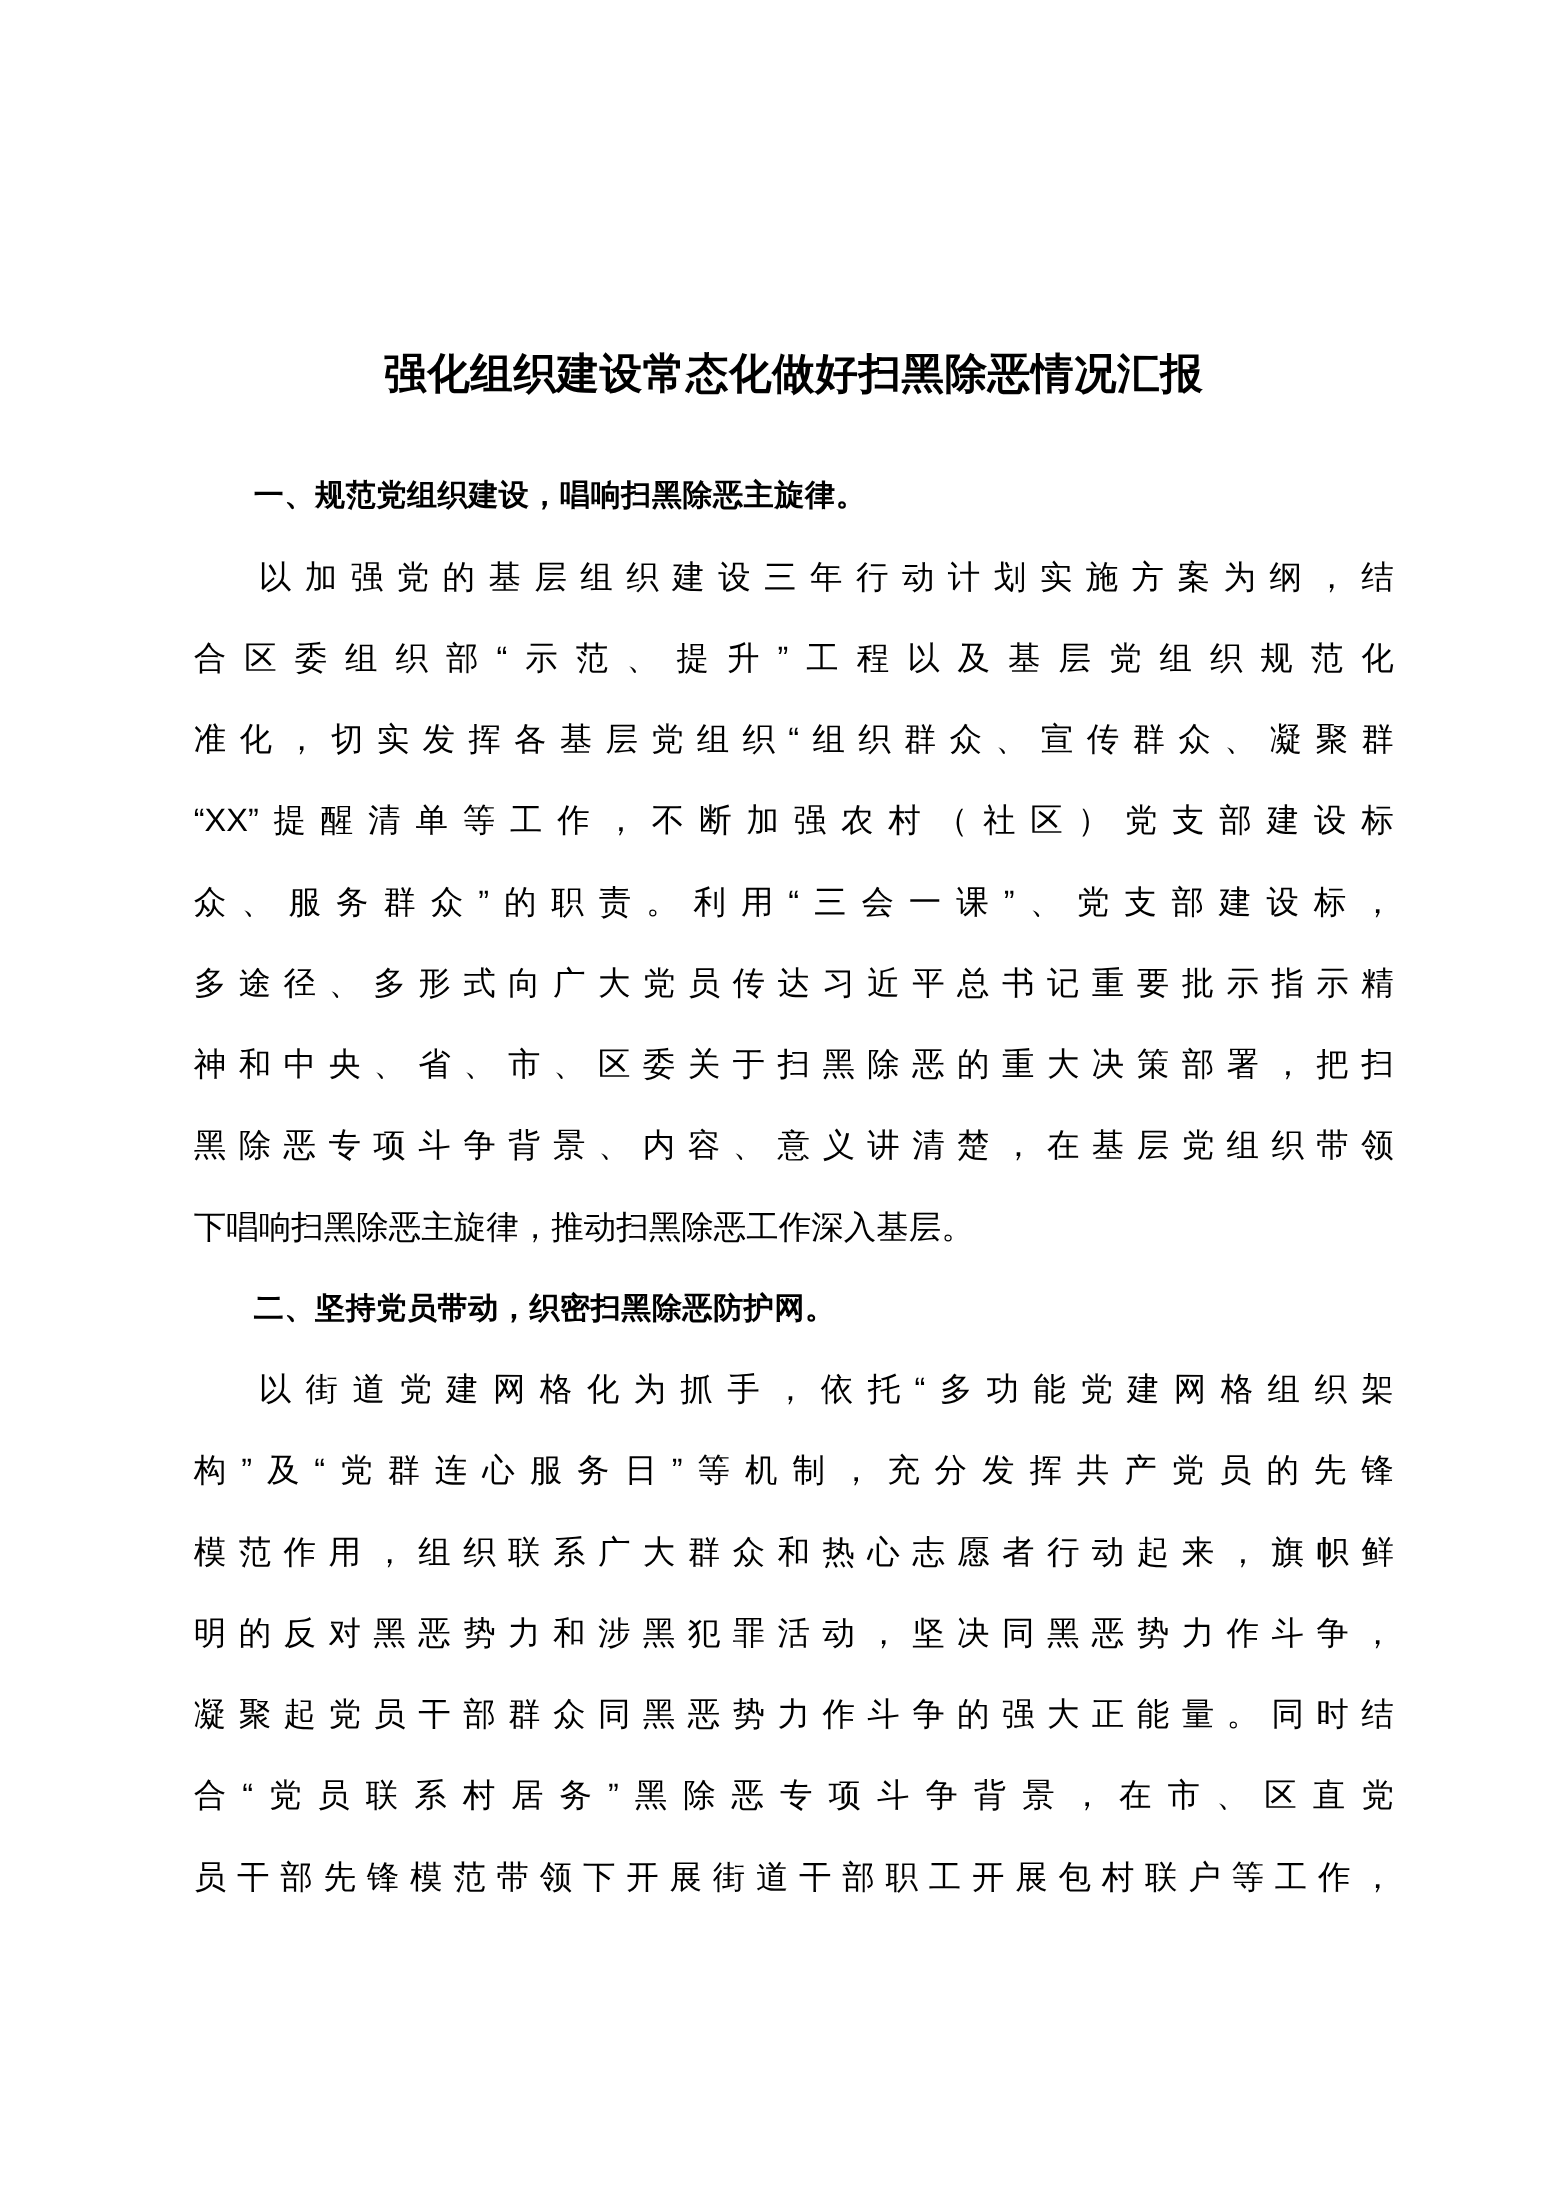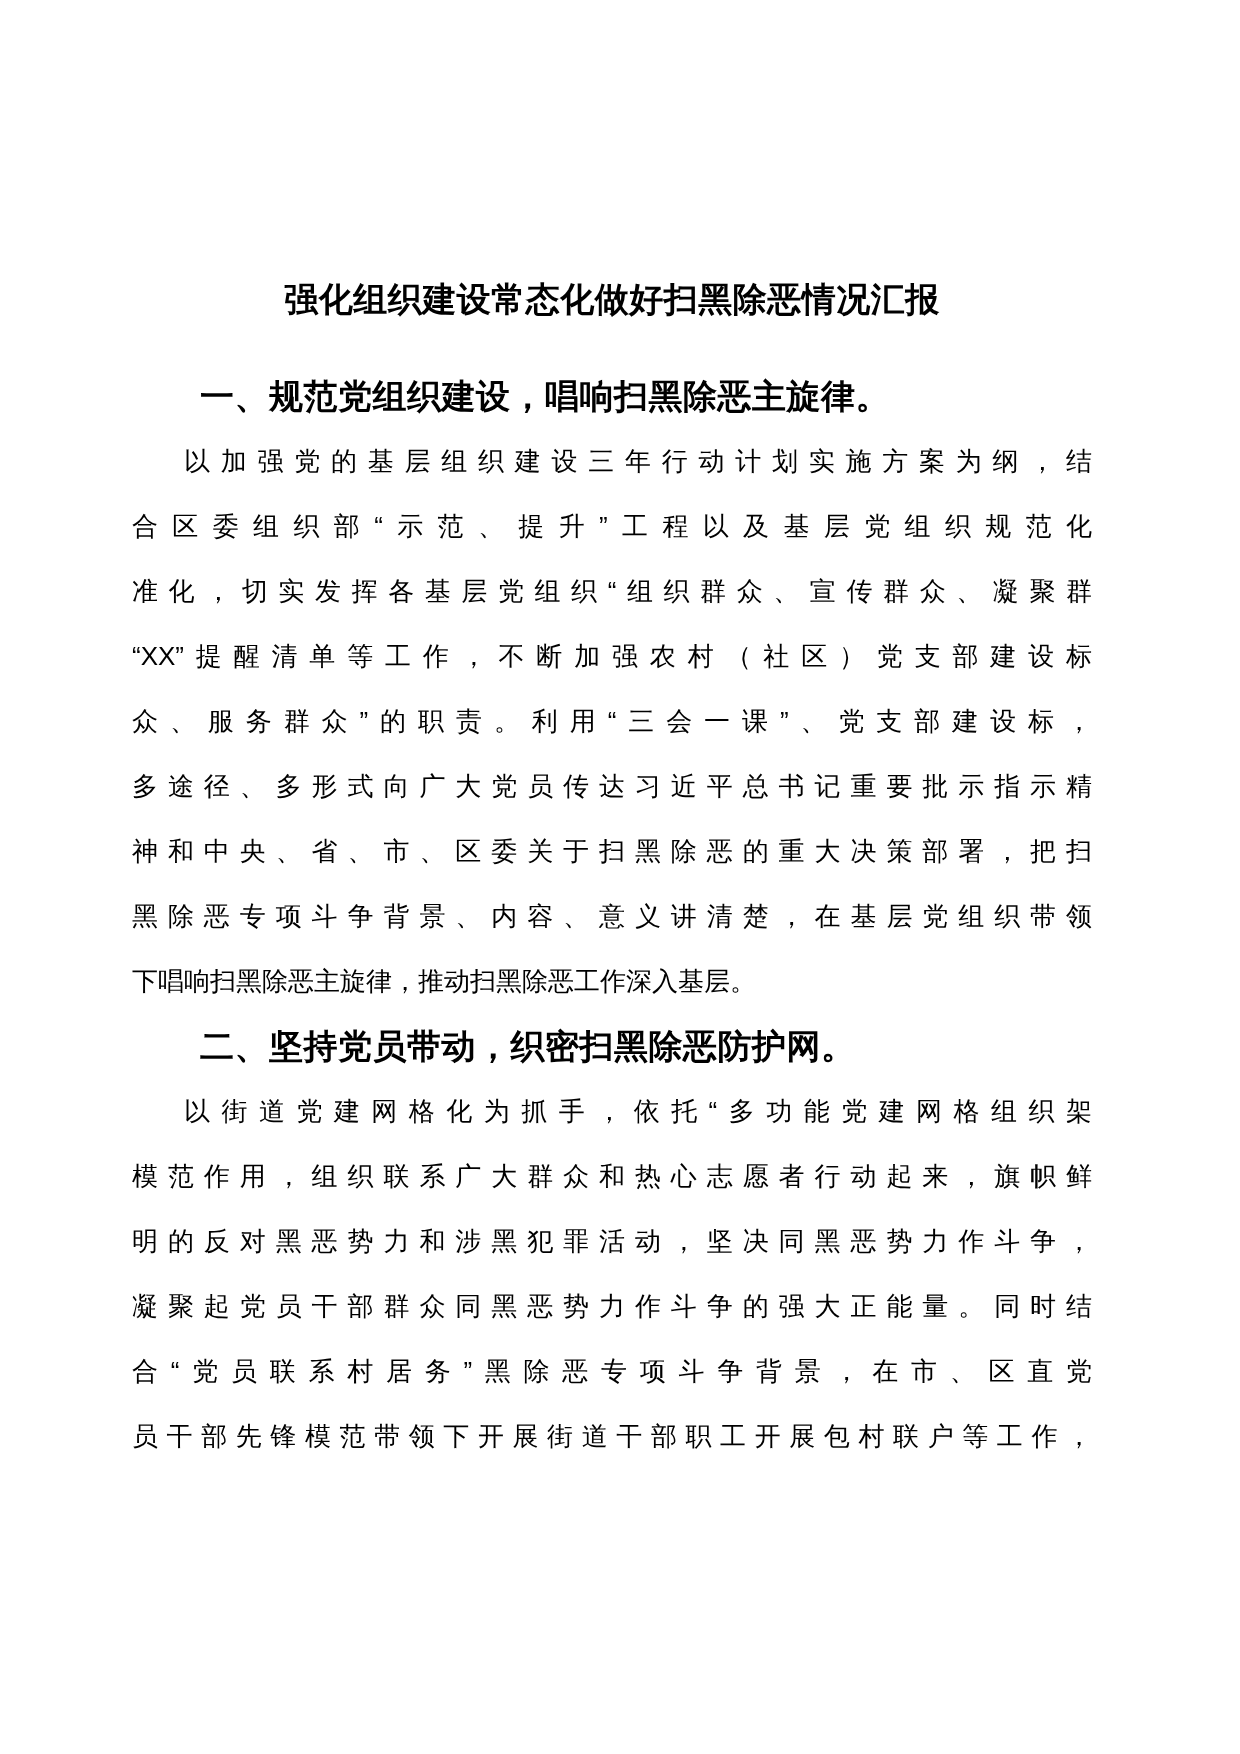--- a/index.html
+++ b/index.html
@@ -11,35 +11,35 @@
     position: relative;
     width: 1240px;
     height: 1754px;
     background: #ffffff;
     color: #000000;
     font-family: "Liberation Sans", sans-serif;
     overflow: hidden;
   }
   .content {
     position: absolute;
-    left: 132px;
+    left: 155px;
     top: 267px;
     width: 960px;
   }
   .doc-title {
     margin: 0 0 32px 0;
     font-size: 34px;
     line-height: 65px;
     font-weight: bold;
     text-align: center;
     letter-spacing: 0.5px;
   }
   .heading {
     margin: 0;
-    font-size: 34px;
+    font-size: 24px;
     line-height: 65px;
     font-weight: bold;
     text-indent: 2em;
     text-align: left;
     letter-spacing: 0.5px;
   }
   .line {
     font-size: 26px;
     line-height: 65px;
     text-align: justify;
@@ -72,20 +72,21 @@
       <div class="line">众、服务群众”的职责。利用“三会一课”、党支部建设标，</div>
       <div class="line">多途径、多形式向广大党员传达习近平总书记重要批示指示精</div>
       <div class="line">神和中央、省、市、区委关于扫黑除恶的重大决策部署，把扫</div>
       <div class="line">黑除恶专项斗争背景、内容、意义讲清楚，在基层党组织带领</div>
       <div class="line para-end">下唱响扫黑除恶主旋律，推动扫黑除恶工作深入基层。</div>
     </section>
 
     <section>
       <h2 class="heading">二、坚持党员带动，织密扫黑除恶防护网。</h2>
       <div class="line indent">以街道党建网格化为抓手，依托“多功能党建网格组织架</div>
+      <div class="line">构”及“党群连心服务日”等机制，充分发挥共产党员的先锋</div>
       <div class="line">模范作用，组织联系广大群众和热心志愿者行动起来，旗帜鲜</div>
       <div class="line">明的反对黑恶势力和涉黑犯罪活动，坚决同黑恶势力作斗争，</div>
       <div class="line">凝聚起党员干部群众同黑恶势力作斗争的强大正能量。同时结</div>
       <div class="line">合“党员联系村居务”黑除恶专项斗争背景，在市、区直党</div>
       <div class="line">员干部先锋模范带领下开展街道干部职工开展包村联户等工作，</div>
     </section>
 
   </div>
 </div>
 

